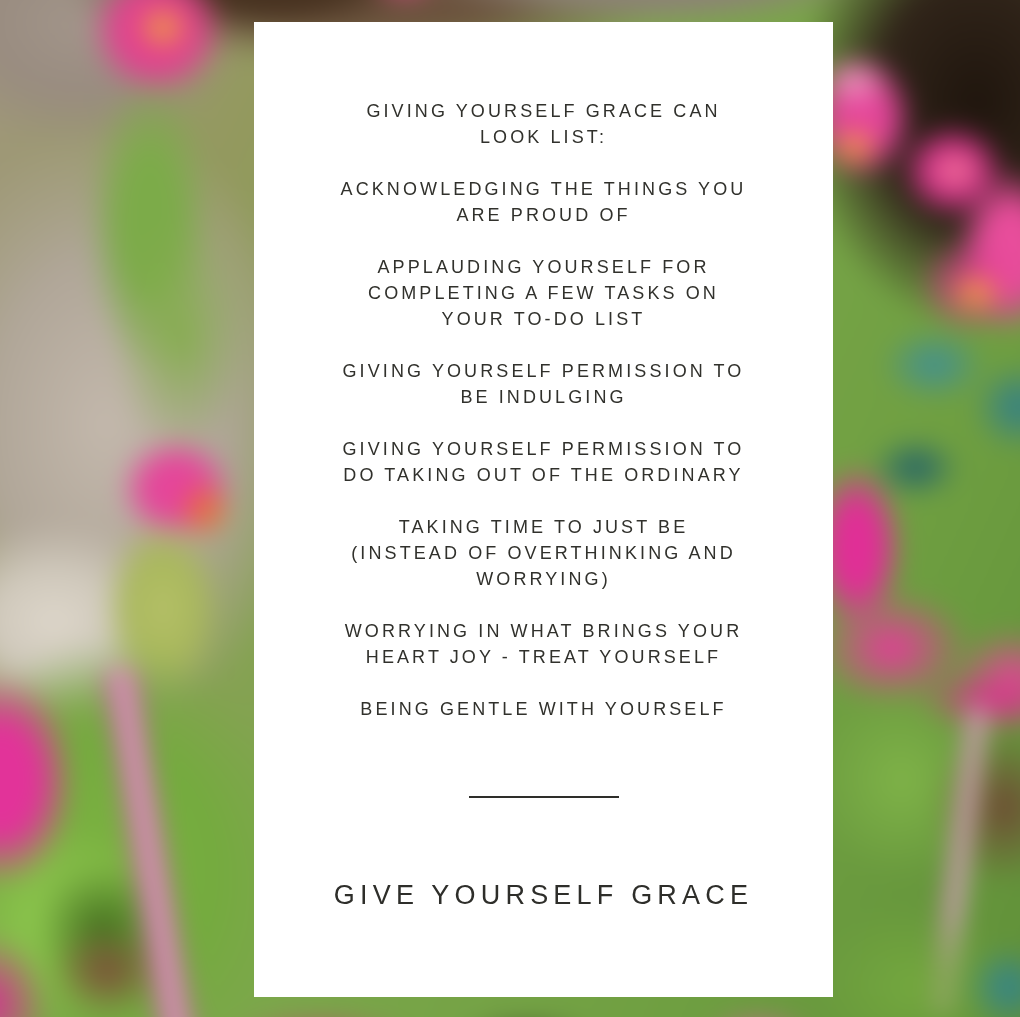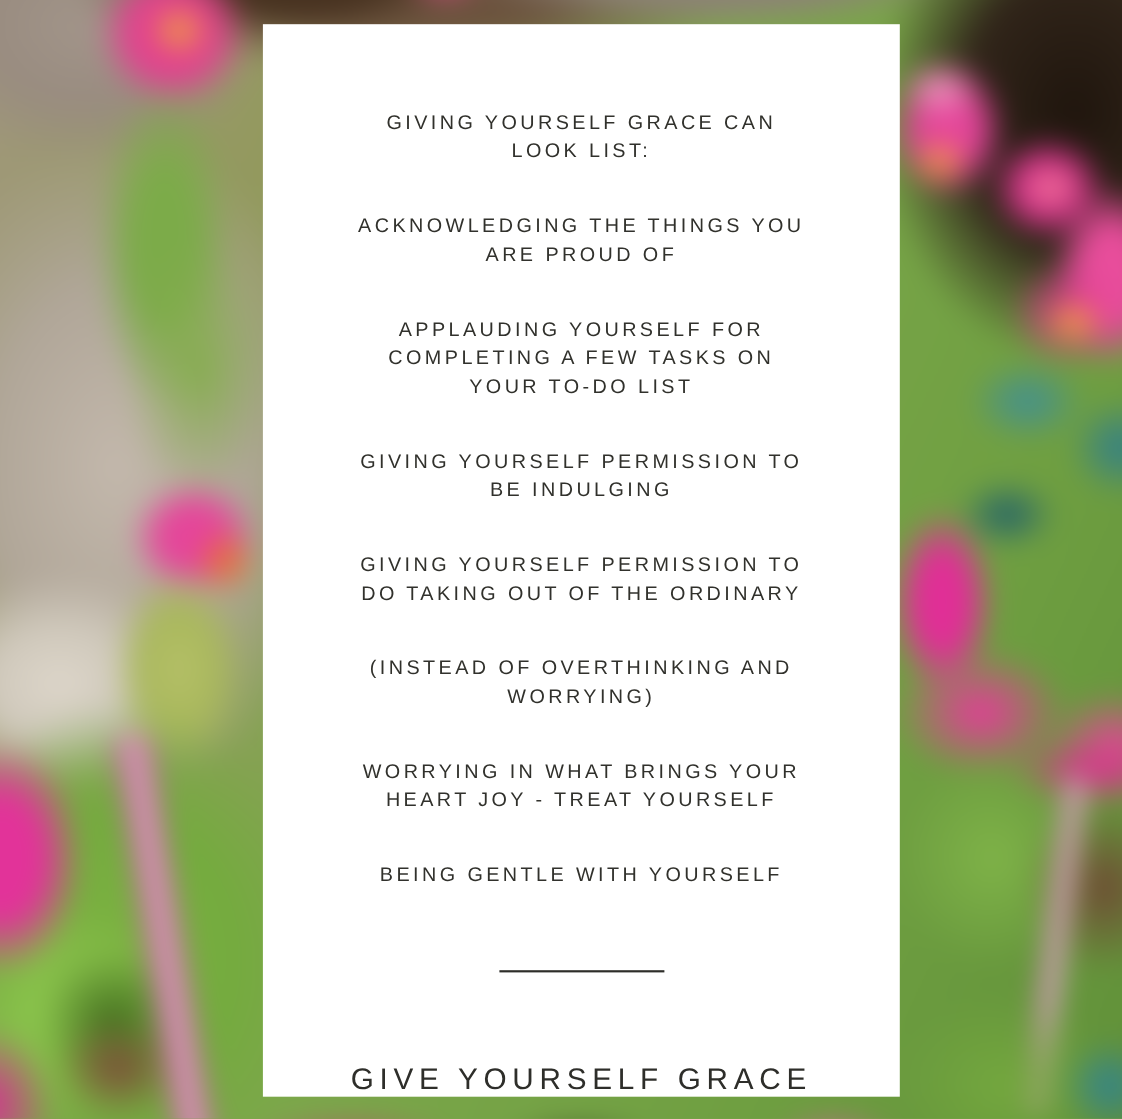--- a/index.html
+++ b/index.html
@@ -129,30 +129,30 @@
   .b-red-strip { left: 240px; top: 985px; width: 180px; height: 50px;
                  background: radial-gradient(closest-side, #b5506b 0%, rgba(181,80,107,0) 100%); }
   .b-drk-strip { left: 460px; top: 988px; width: 130px; height: 45px;
                  background: radial-gradient(closest-side, #3c4a28 0%, rgba(60,74,40,0) 100%); }
   .b-pnk-strip { left: 690px; top: 982px; width: 110px; height: 50px;
                  background: radial-gradient(closest-side, #c46a8e 0%, rgba(196,106,142,0) 100%); }
 
   
   .card {
     position: absolute;
-    left: 239px; top: 22px;
+    left: 254px; top: 22px;
     width: 579px; height: 975px;
     background: #ffffff;
   }
   .card-inner {
     padding-top: 76px;
     text-align: center;
     color: #31312c;
   }
-  .para { margin-top: 42px; }
+  .para { margin-top: 26px; }
   .para:first-child { margin-top: 0; }
   .line {
     font-size: 18px;
     line-height: 26px;
     letter-spacing: 3.1px;
     font-weight: 300;
     white-space: nowrap;
   }
   .divider {
     width: 150px; height: 2px;
@@ -249,20 +249,21 @@
         <div class="line">GIVING YOURSELF PERMISSION TO</div>
         <div class="line">BE INDULGING</div>
       </div>
 
       <div class="para">
         <div class="line">GIVING YOURSELF PERMISSION TO</div>
         <div class="line">DO TAKING OUT OF THE ORDINARY</div>
       </div>
 
       <div class="para">
+        <div class="line">TAKING TIME TO JUST BE</div>
         <div class="line">(INSTEAD OF OVERTHINKING AND</div>
         <div class="line">WORRYING)</div>
       </div>
 
       <div class="para">
         <div class="line">WORRYING IN WHAT BRINGS YOUR</div>
         <div class="line">HEART JOY - TREAT YOURSELF</div>
       </div>
 
       <div class="para">

